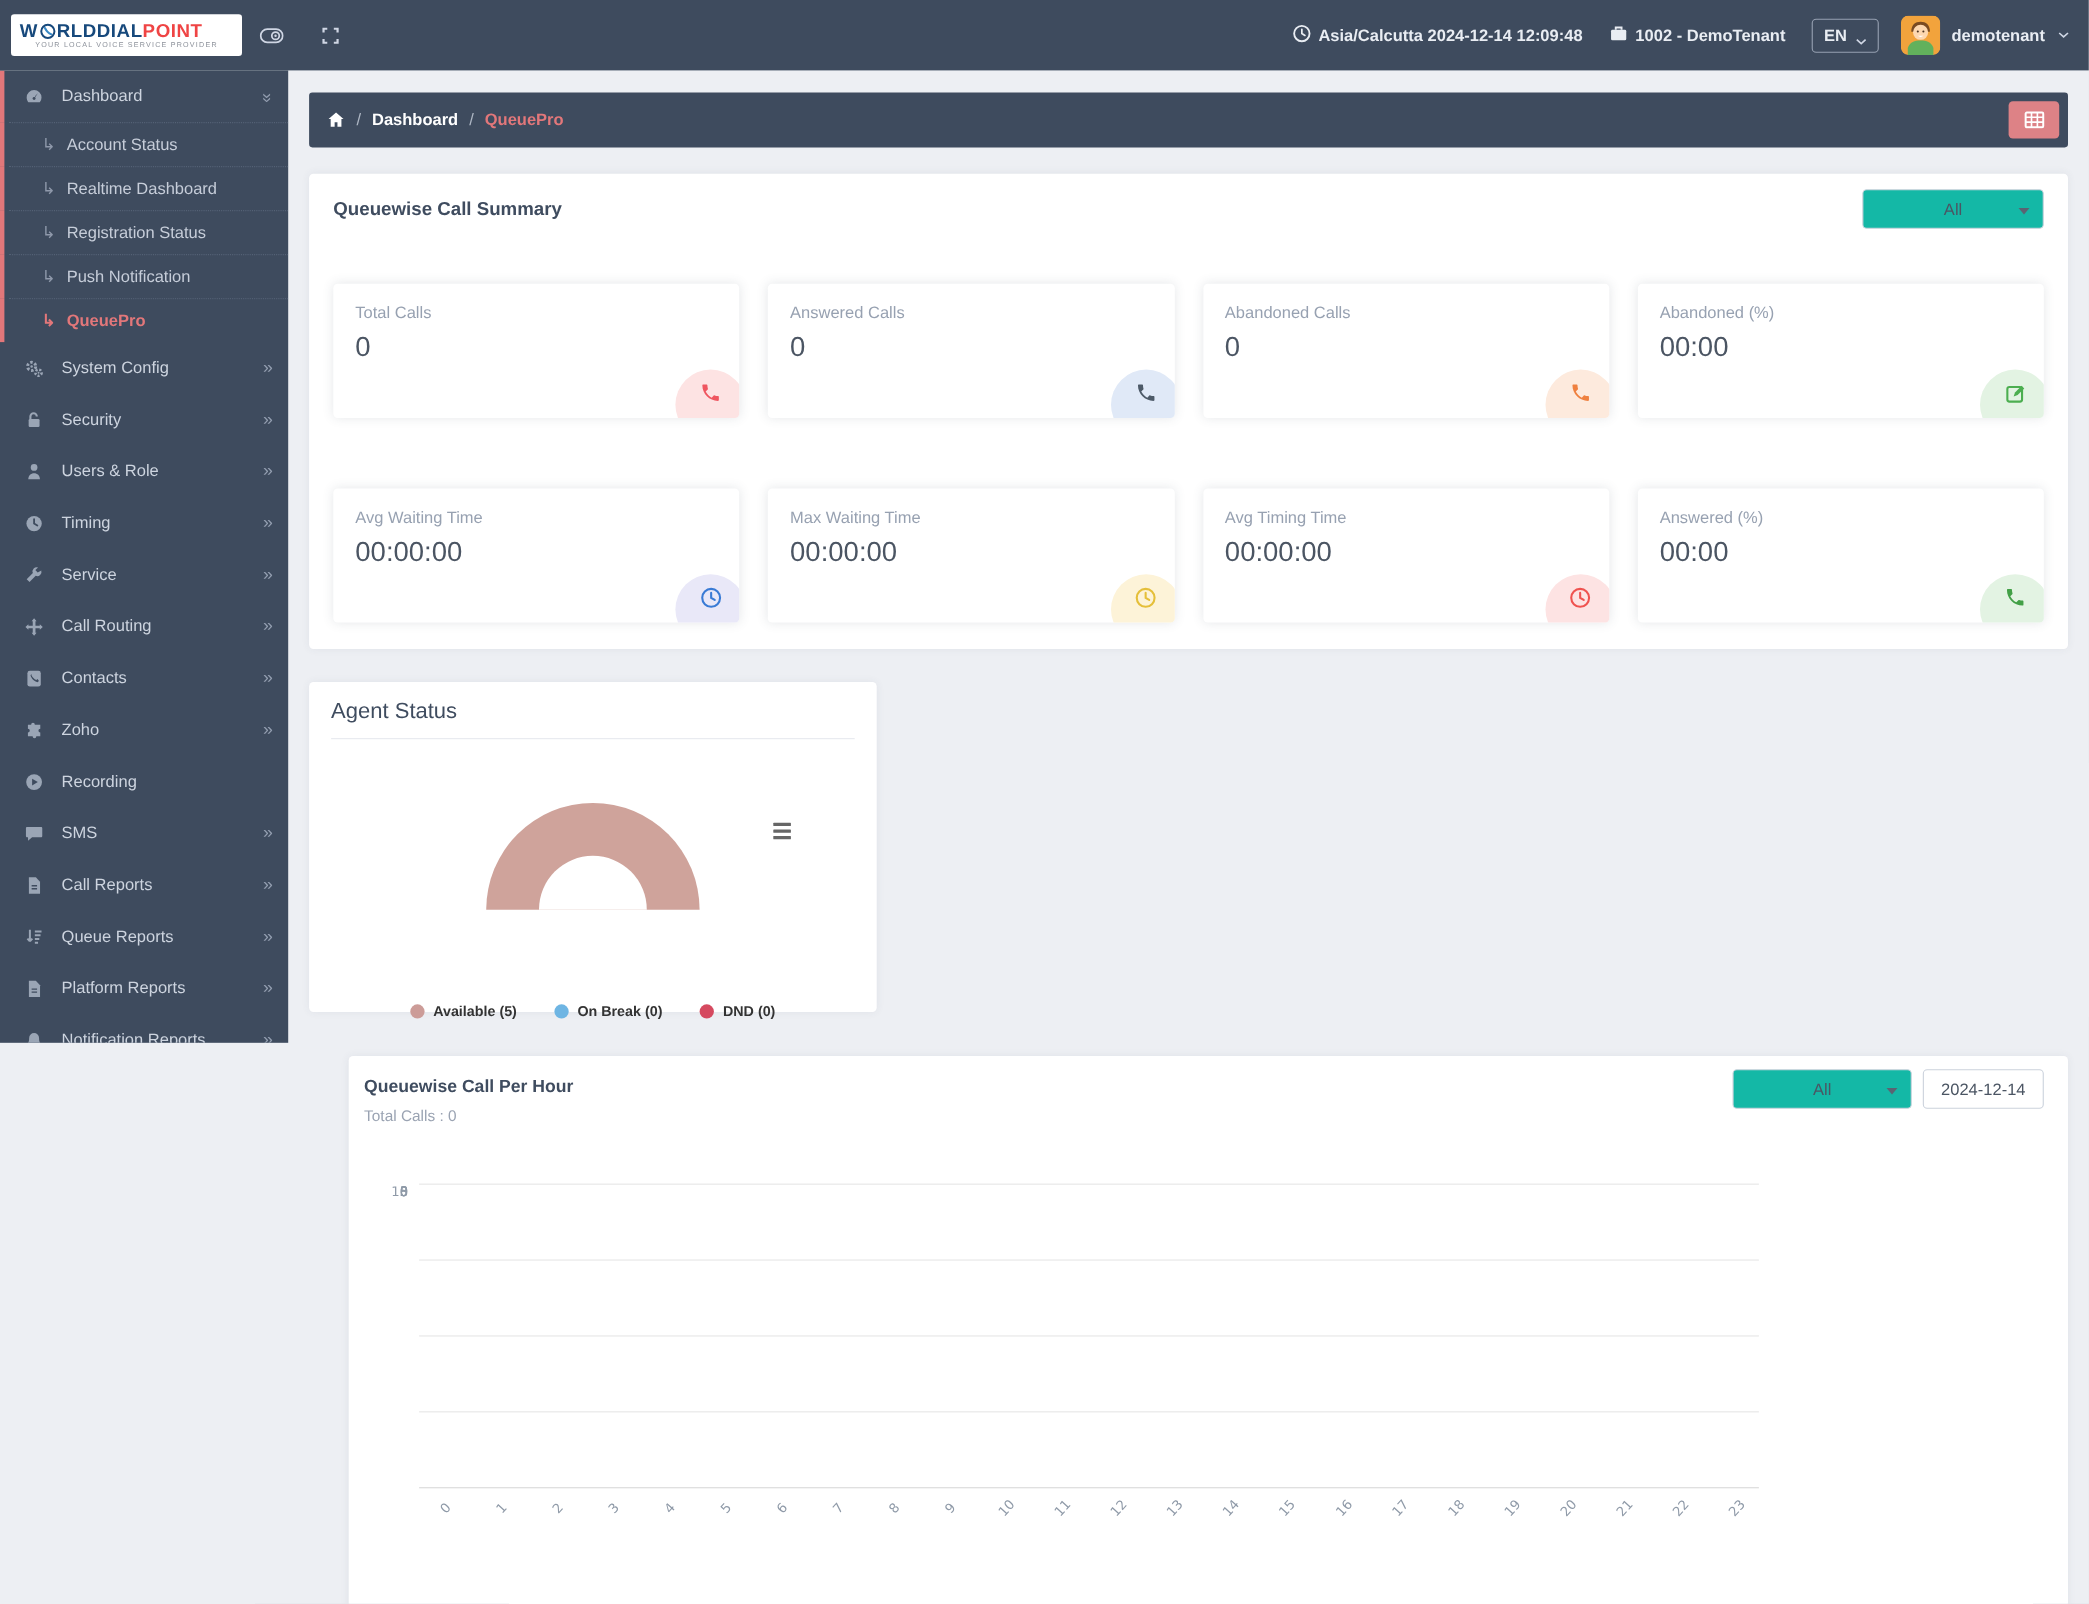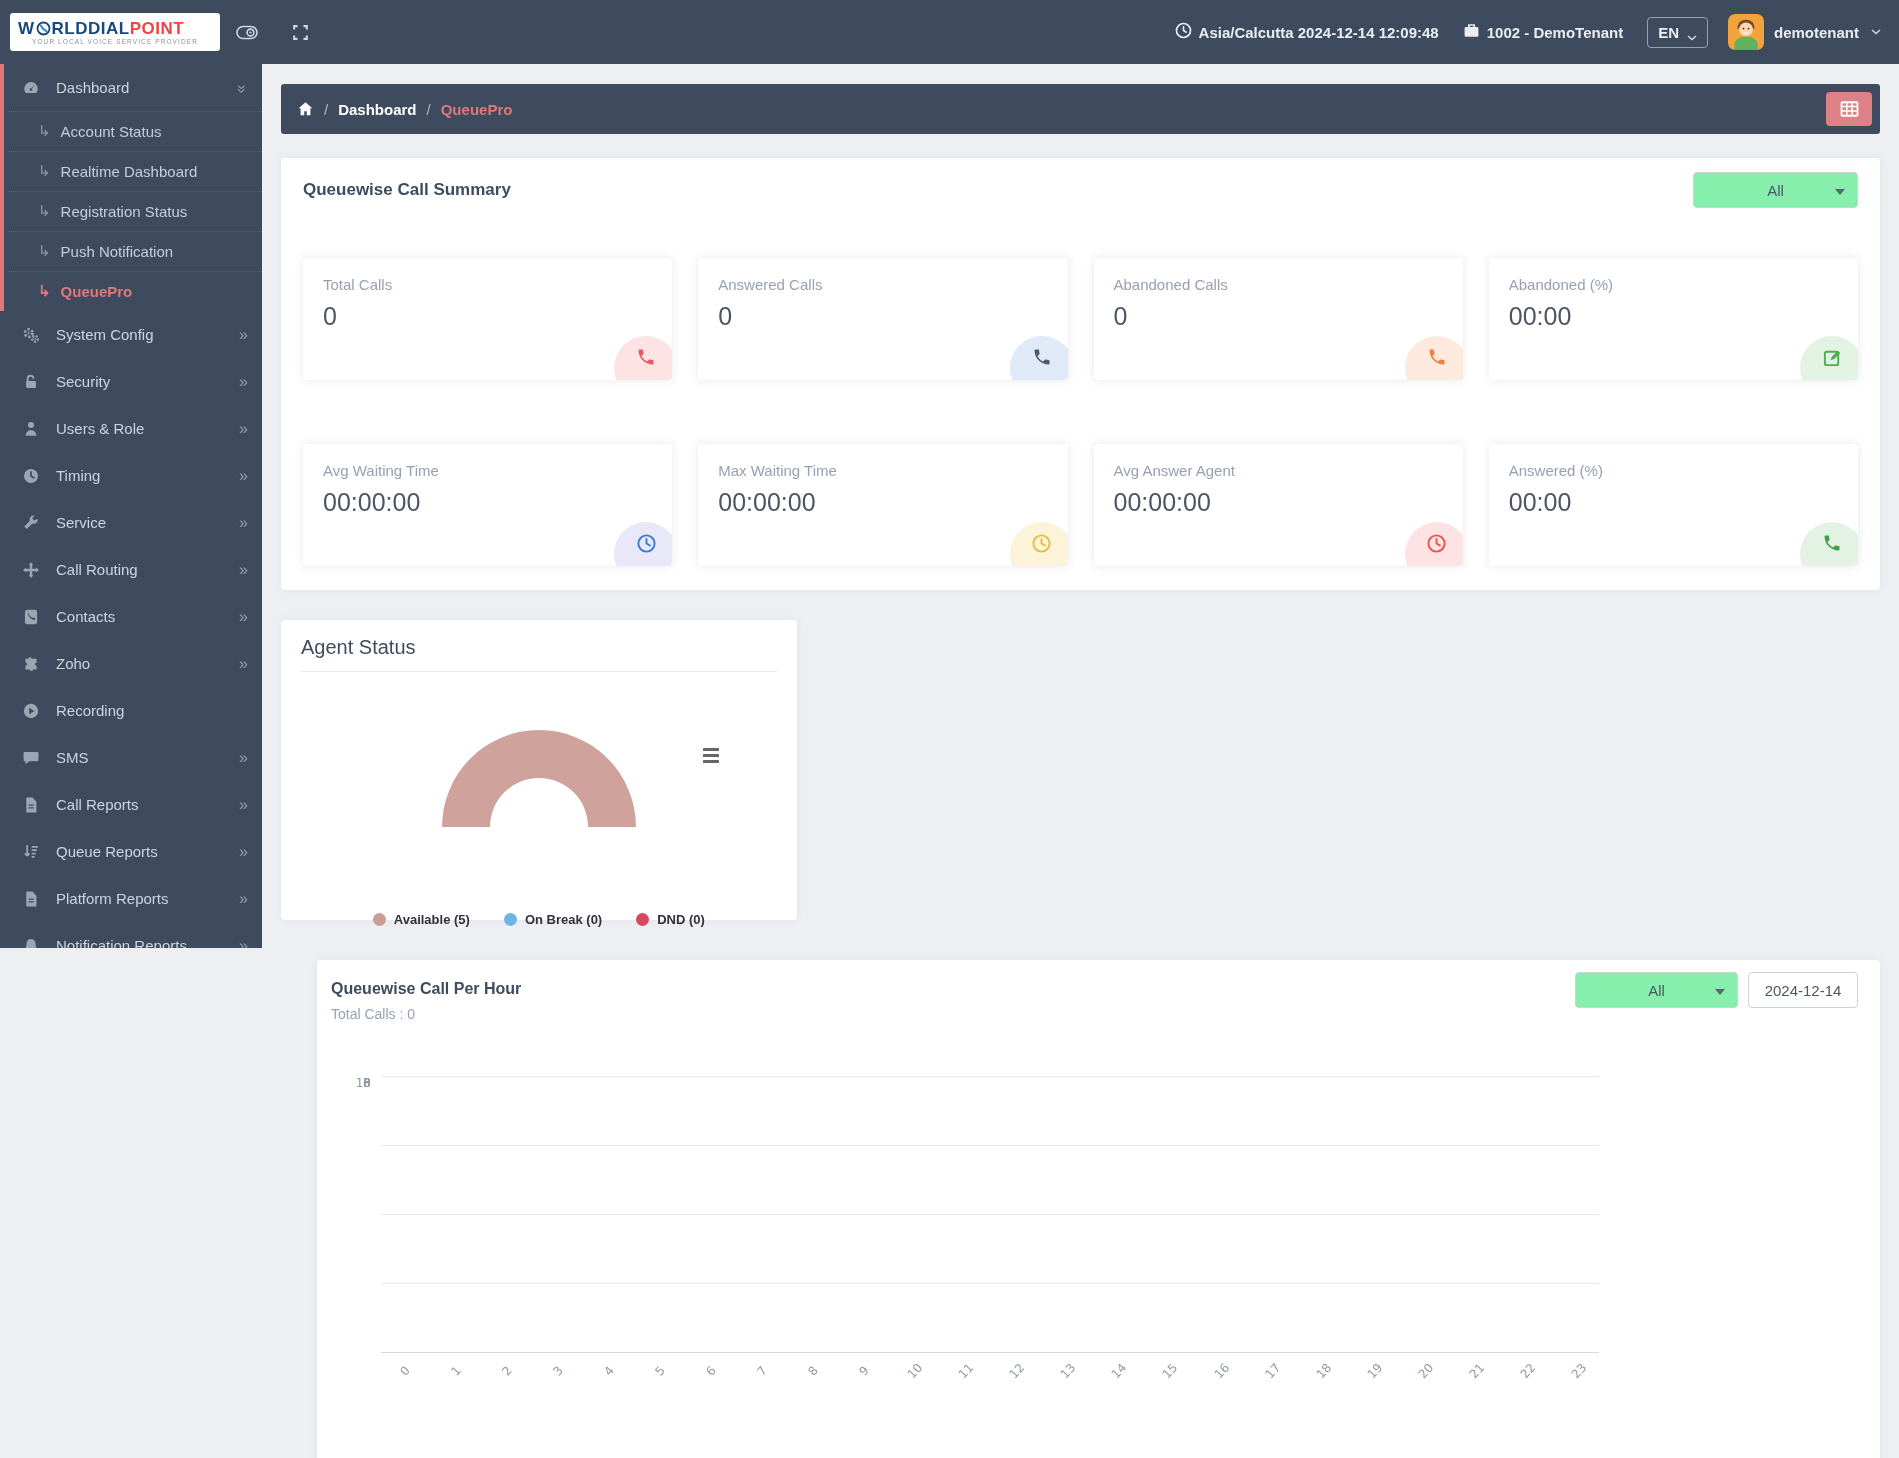--- a/index.html
+++ b/index.html
@@ -38,21 +38,21 @@
   .crumb-bar{height:50px;background:#3e4b5e;border-radius:3px;display:flex;align-items:center;padding:0 8px 0 16px;color:#fff;font-size:15px;}
   .crumb-sep{color:#aeb7c4;margin:0 10px;}
   .crumb-link{color:#fff;font-weight:600;cursor:pointer;}
   .crumb-cur{color:#e2777a;font-weight:600;}
   .grid-btn{margin-left:auto;width:46px;height:34px;background:#dd8286;border-radius:4px;display:flex;align-items:center;justify-content:center;cursor:pointer;}
 
   .panel{background:#fff;border-radius:4px;box-shadow:0 0 8px rgba(62,75,94,.07);}
   .summary{margin-top:24px;padding:14px 22px 24px;}
   .sum-head{display:flex;align-items:center;}
   .sum-title{font-size:17px;font-weight:bold;color:#3f4c5f;}
-  .select{border:1px solid #cbd2dc;border-radius:4px;height:36px;display:flex;align-items:center;justify-content:center;position:relative;color:#4b5563;font-size:15px;cursor:pointer;background:#86efac;}
+  .select{border:1px solid #cbd2dc;border-radius:4px;height:36px;display:flex;align-items:center;justify-content:center;position:relative;color:#4b5563;font-size:15px;cursor:pointer;background:#14b8a6;}
   .select .tri{position:absolute;right:12px;top:16px;width:0;height:0;border-left:5px solid transparent;border-right:5px solid transparent;border-top:6px solid #5a6472;}
   .sum-select{width:165px;margin-left:auto;}
   .stat-grid{margin-top:50px;display:grid;grid-template-columns:repeat(4,1fr);column-gap:26px;row-gap:64px;}
   .stat-card{position:relative;height:122px;background:#fff;border-radius:4px;box-shadow:0 0 10px rgba(62,75,94,.13);padding:18px 20px;overflow:hidden;}
   .stat-label{font-size:15px;color:#97a1b1;}
   .stat-value{font-size:25px;color:#4b5563;margin-top:9px;}
   .stat-badge{position:absolute;right:-6px;bottom:-20px;width:64px;height:64px;border-radius:50%;display:flex;justify-content:center;padding-top:11px;}
   .b0{background:#fde3e3;color:#ef5660}.b1{background:#e0e9f7;color:#4d5a68}.b2{background:#fdeadd;color:#ef8140}.b3{background:#e3f3e3;color:#4cae50}
   .b4{background:#e9e8f8;color:#3a7bd5}.b5{background:#fdf3d8;color:#e5bf3a}.b6{background:#fde3e3;color:#ef5350}.b7{background:#e3f3e3;color:#43a047}
 
@@ -424,21 +424,21 @@
           <div class="stat-value">00:00:00</div>
           <div class="stat-badge b5">
             <svg width="21" height="21" viewBox="0 0 22 22">
                 <circle cx="11" cy="11" r="8.5" fill="none" stroke="currentColor" stroke-width="2"></circle>
                 <path d="M11 6.3V11l3.4 2" fill="none" stroke="currentColor" stroke-width="2" stroke-linecap="round"></path>
               </svg>
           </div>
         </div>
 
         <div class="stat-card">
-          <div class="stat-label">Avg Answer Agent</div>
+          <div class="stat-label">Avg Timing Time</div>
           <div class="stat-value">00:00:00</div>
           <div class="stat-badge b6">
             <svg width="21" height="21" viewBox="0 0 22 22">
                 <circle cx="11" cy="11" r="8.5" fill="none" stroke="currentColor" stroke-width="2"></circle>
                 <path d="M11 6.3V11l3.4 2" fill="none" stroke="currentColor" stroke-width="2" stroke-linecap="round"></path>
               </svg>
           </div>
         </div>
 
         <div class="stat-card">

